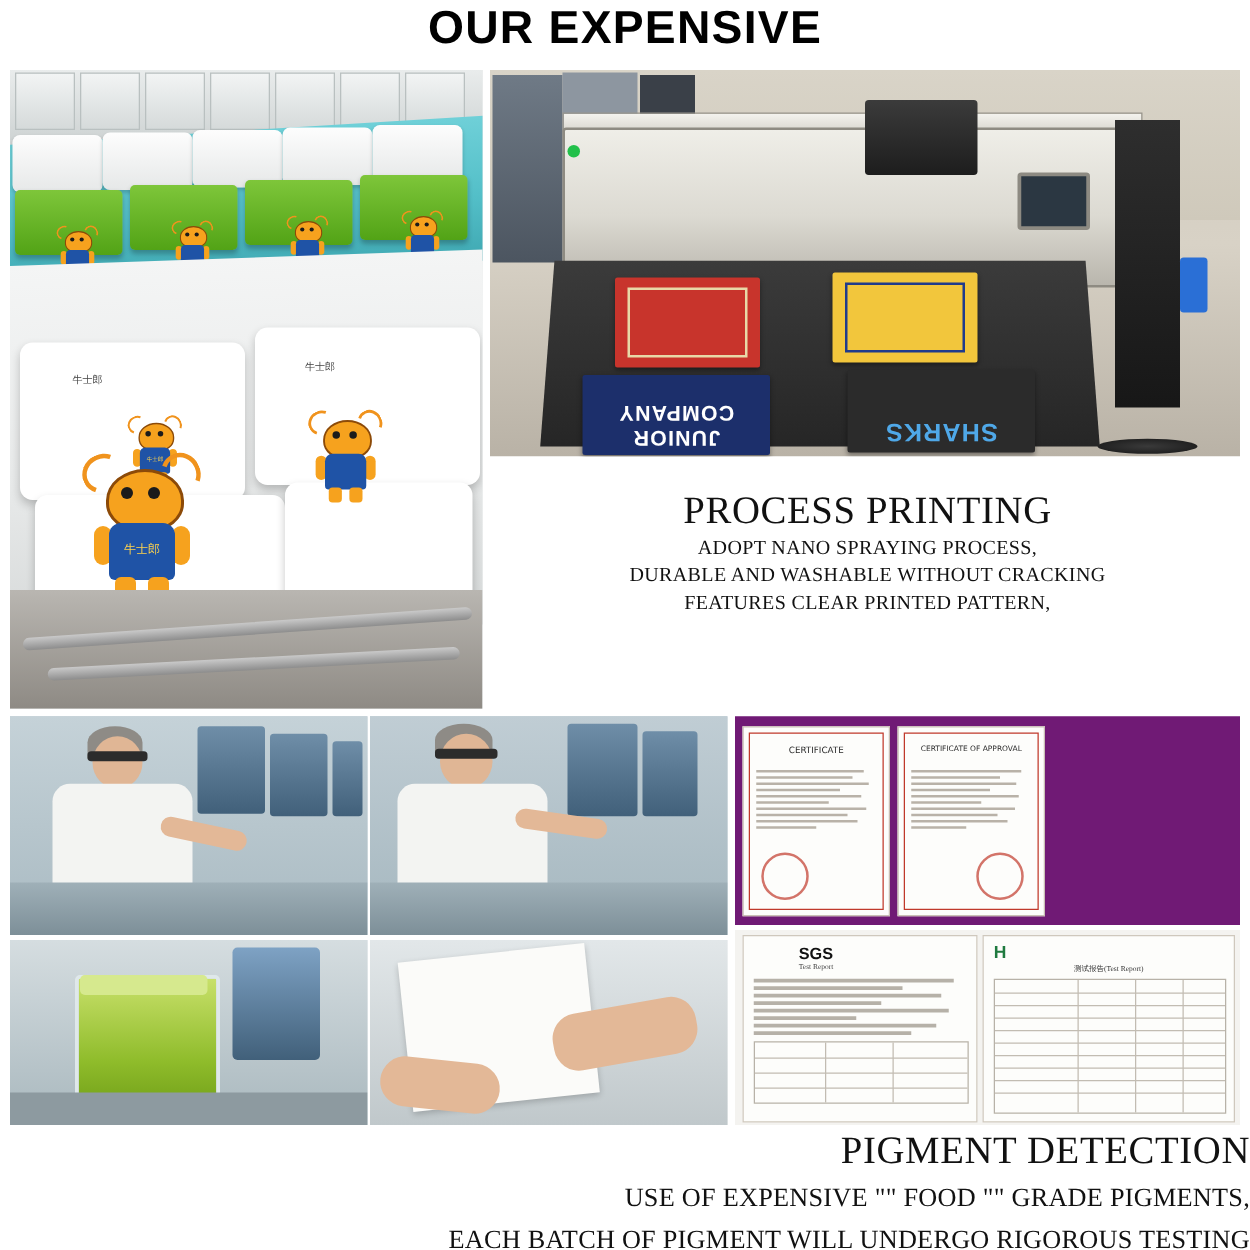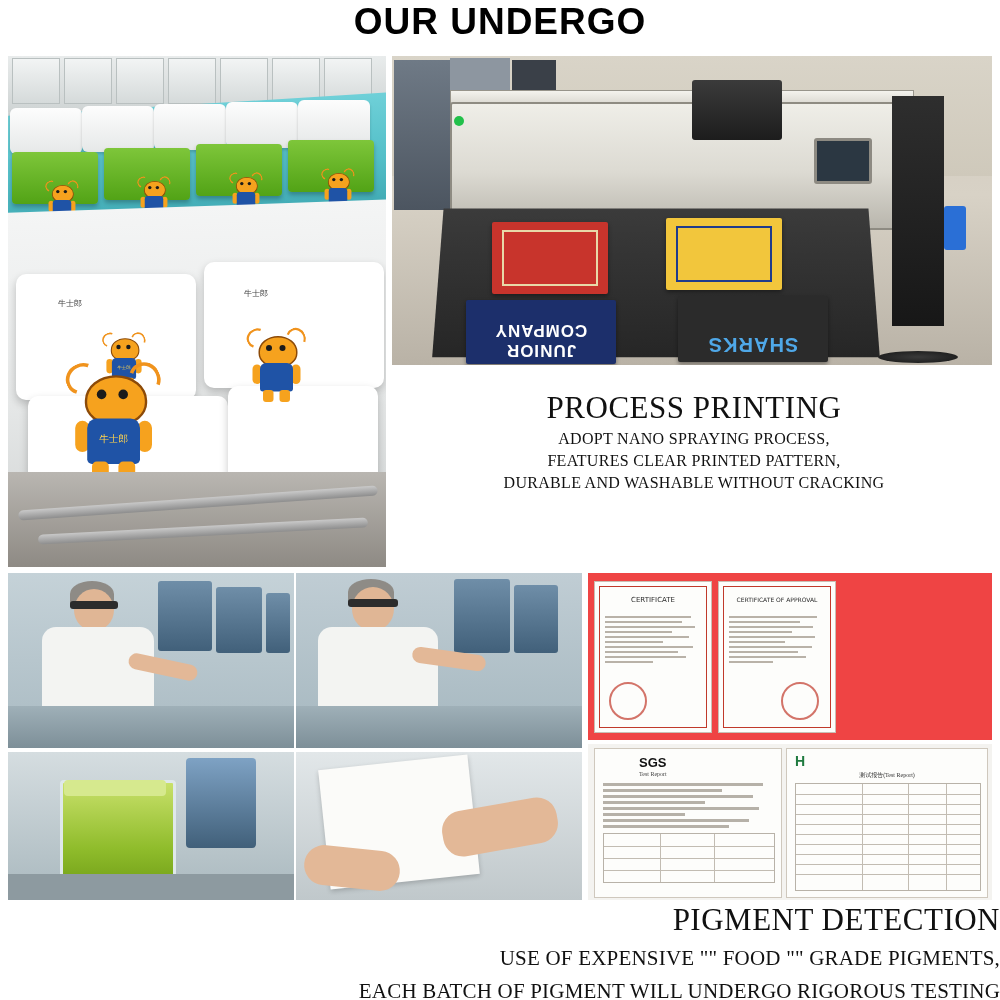--- a/index.html
+++ b/index.html
@@ -248,21 +248,21 @@
   .hand {
     position:absolute; background:#e3b897; border-radius:20px;
   }
   .paper-sheet {
     position:absolute; background:#fbfbf9; box-shadow:0 2px 5px rgba(0,0,0,.2);
   }
 
   
   #panel-certs {
     left: 588px; top: 573px; width: 404px; height: 167px;
-    background:#ef4444;
+    background:#701a75;
   }
   #panel-reports {
     left: 588px; top: 744px; width: 404px; height: 156px;
     background:#f4f3f0;
   }
   .cert {
     position:absolute; background:#fdfdfb; border:1px solid #c9bfb4;
   }
   .cert-border {
     position:absolute; left:4px; top:4px; right:4px; bottom:4px;
@@ -302,21 +302,21 @@
   #text-pigment .heading {
     font-size:31px; color:#111; margin-top:2px; letter-spacing:.5px;
   }
   #text-pigment .line {
     font-size:21px; color:#111; margin-top:8px; letter-spacing:.2px;
   }
 </style>
 </head>
 <body>
 
-<div class="page-title">OUR UNDERGO</div>
+<div class="page-title">OUR EXPENSIVE</div>
 
 <div class="panel" id="panel-screenprint">
   <div class="sp-ceiling"></div>
   <div class="sp-ceil-panel" style="left:4px;"></div>
   <div class="sp-ceil-panel" style="left:56px;"></div>
   <div class="sp-ceil-panel" style="left:108px;"></div>
   <div class="sp-ceil-panel" style="left:160px;"></div>
   <div class="sp-ceil-panel" style="left:212px;"></div>
   <div class="sp-ceil-panel" style="left:264px;"></div>
   <div class="sp-ceil-panel" style="left:316px;"></div>
@@ -468,22 +468,22 @@
     <div class="uv-art-text" style="left:0;right:0;bottom:4px;text-align:center;font-size:17px;transform:rotate(180deg);">JUNIOR COMPANY</div>
   </div>
   <div class="uv-tile" style="left:286px; top:240px; width:150px; height:66px; background:#2b2b2b;">
     <div class="uv-art-text" style="left:0;right:0;bottom:6px;text-align:center;font-size:20px;color:#4fa8e8;transform:rotate(180deg);">SHARKS</div>
   </div>
 </div>
 
 <div id="text-pattern">
   <div class="heading">PROCESS PRINTING</div>
   <div class="line">ADOPT NANO SPRAYING PROCESS,</div>
+  <div class="line">DURABLE AND WASHABLE WITHOUT CRACKING</div>
   <div class="line">FEATURES CLEAR PRINTED PATTERN,</div>
-  <div class="line">DURABLE AND WASHABLE WITHOUT CRACKING</div>
 </div>
 
 <div class="panel" id="panel-lab-left">
   <div style="position:absolute;left:0;top:0;width:100%;height:100%;background:linear-gradient(180deg,#c5d2d8,#a9bac2);"></div>
   <div class="lab-equip" style="left:150px;top:8px;width:54px;height:70px;"></div>
   <div class="lab-equip" style="left:208px;top:14px;width:46px;height:66px;"></div>
   <div class="lab-equip" style="left:258px;top:20px;width:24px;height:60px;"></div>
   <div class="lab-hair" style="left:62px;top:8px;width:44px;height:26px;"></div>
   <div class="lab-head" style="left:66px;top:16px;width:40px;height:42px;"></div>
   <div style="position:absolute;left:62px;top:28px;width:48px;height:8px;background:#2c2c2c;border-radius:3px;"></div>

